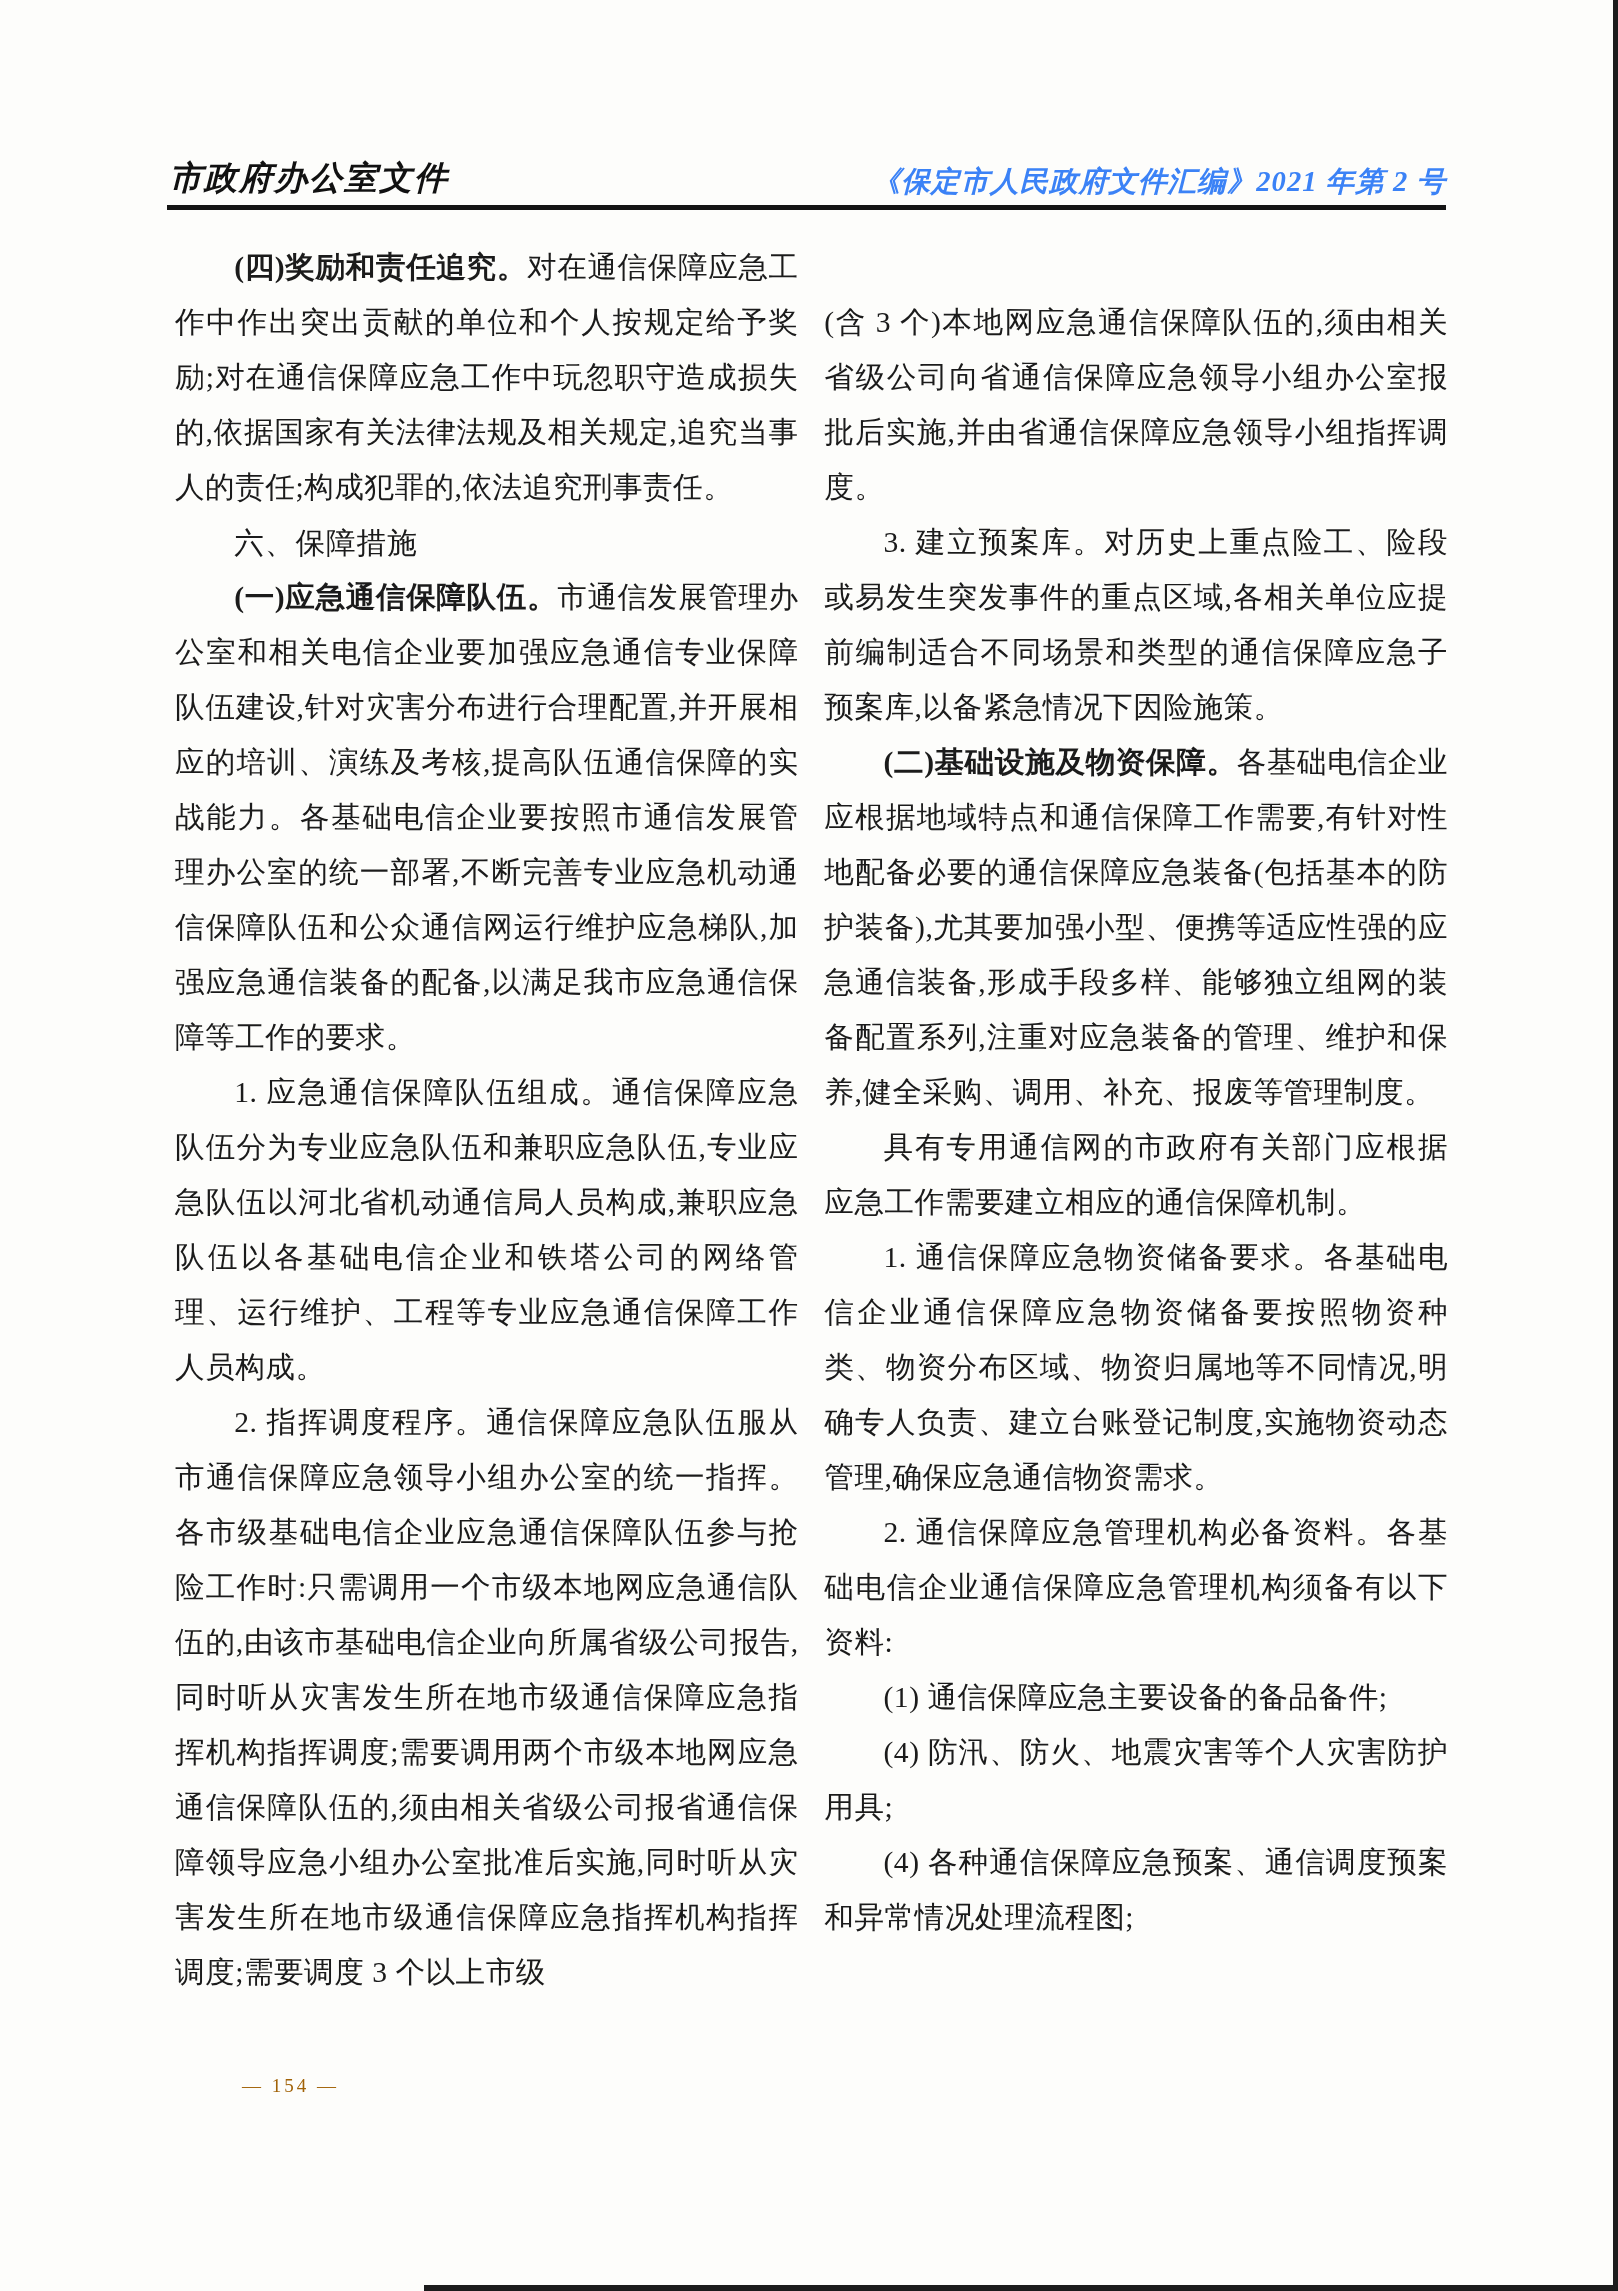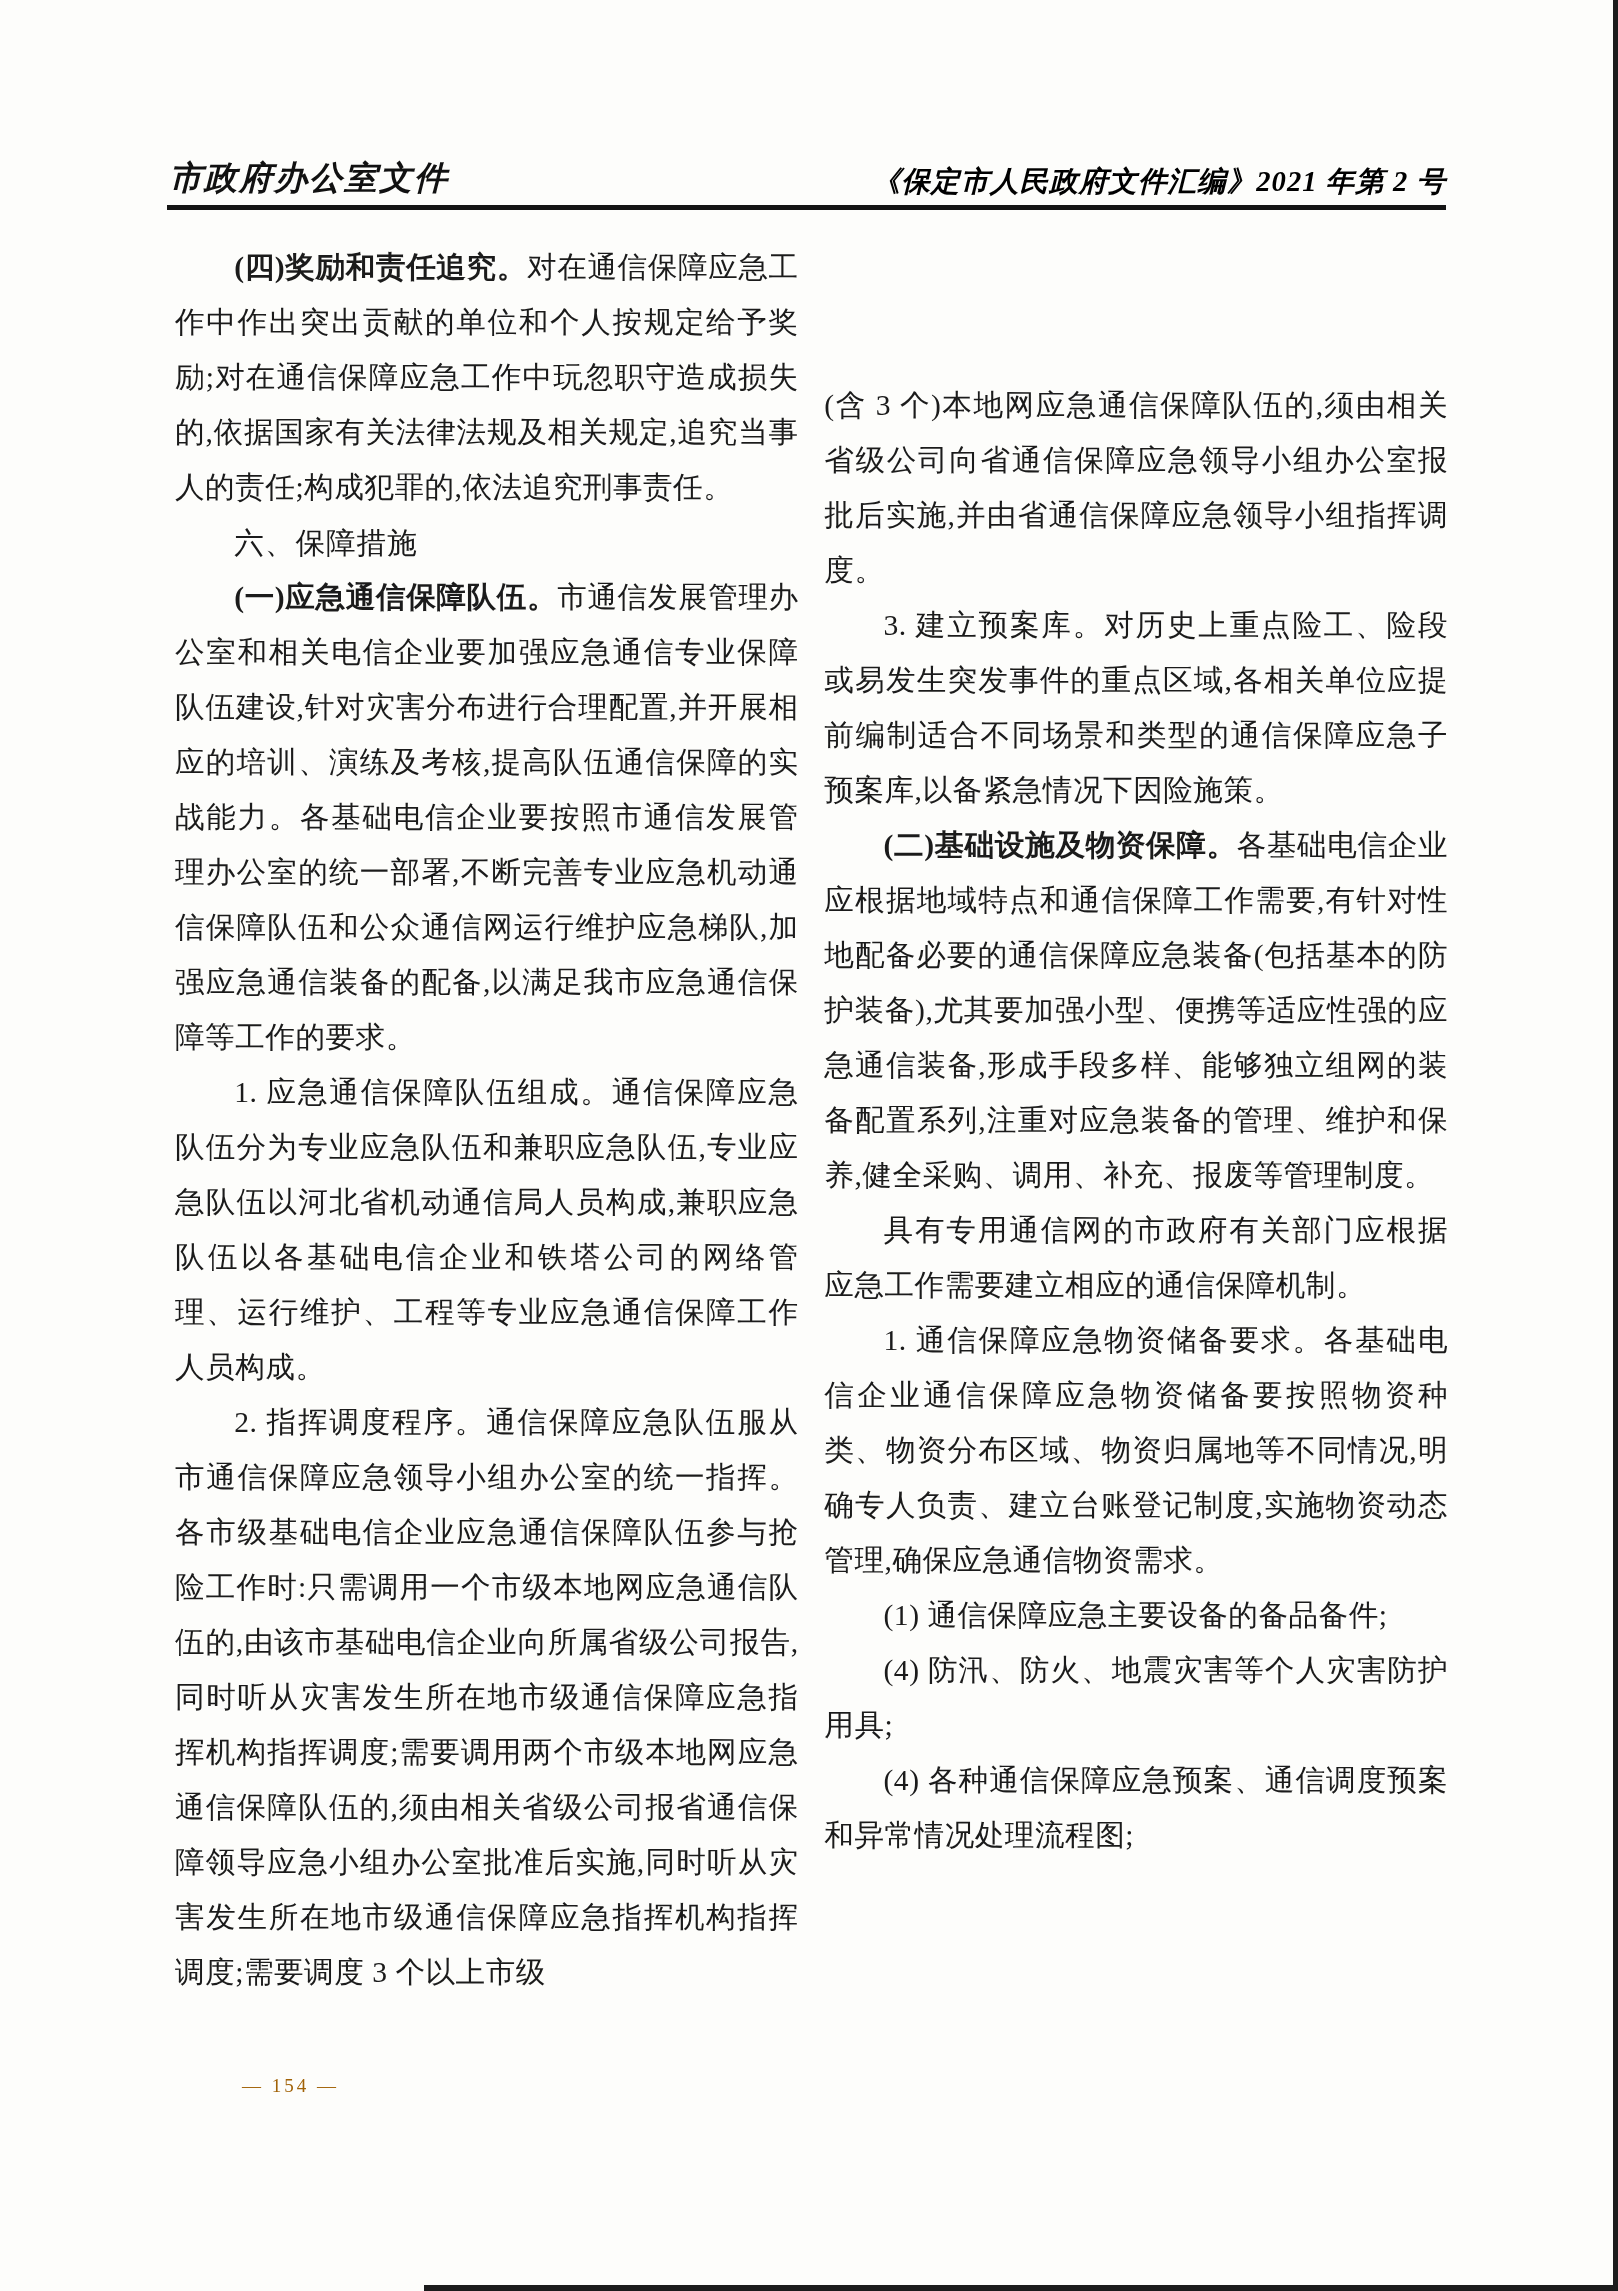--- a/index.html
+++ b/index.html
@@ -19,21 +19,21 @@
   .header {
     position: absolute; left: 169px; top: 156px; width: 1277px;
     display: flex; justify-content: space-between; align-items: flex-end; font-style: italic;
   }
   .header-left {
     font-family: "Liberation Sans", "DejaVu Sans", sans-serif;
     font-weight: bold; font-size: 33px; letter-spacing: 2px;
     color: #111;
   }
   .header-right {
-    font-size: 28.6px; letter-spacing: 1px; color: #000000;
+    font-size: 28.6px; letter-spacing: 1px; color: #3b82f6;
     font-weight: bold;
     font-family: "Liberation Serif", "DejaVu Serif", serif;
   }
   .header-rule {
     position: absolute; left: 167px; top: 205px; width: 1279px; height: 4.9px;
     background: #141414;
   }
   .body-area {
     position: absolute; left: 175px; top: 240px; width: 1273px;
     display: flex; gap: 25.6px; align-items: center;
@@ -87,20 +87,21 @@
         <p class="para"><span class="lead">(一)应急通信保障队伍。</span>市通信发展管理办公室和相关电信企业要加强应急通信专业保障队伍建设,针对灾害分布进行合理配置,并开展相应的培训、演练及考核,提高队伍通信保障的实战能力。各基础电信企业要按照市通信发展管理办公室的统一部署,不断完善专业应急机动通信保障队伍和公众通信网运行维护应急梯队,加强应急通信装备的配备,以满足我市应急通信保障等工作的要求。</p>
         <p class="para">1. 应急通信保障队伍组成。通信保障应急队伍分为专业应急队伍和兼职应急队伍,专业应急队伍以河北省机动通信局人员构成,兼职应急队伍以各基础电信企业和铁塔公司的网络管理、运行维护、工程等专业应急通信保障工作人员构成。</p>
         <p class="para">2. 指挥调度程序。通信保障应急队伍服从市通信保障应急领导小组办公室的统一指挥。各市级基础电信企业应急通信保障队伍参与抢险工作时:只需调用一个市级本地网应急通信队伍的,由该市基础电信企业向所属省级公司报告,同时听从灾害发生所在地市级通信保障应急指挥机构指挥调度;需要调用两个市级本地网应急通信保障队伍的,须由相关省级公司报省通信保障领导应急小组办公室批准后实施,同时听从灾害发生所在地市级通信保障应急指挥机构指挥调度;需要调度 3 个以上市级</p>
       </div>
     <div class="col" id="right-col">
         <p class="para no-indent">(含 3 个)本地网应急通信保障队伍的,须由相关省级公司向省通信保障应急领导小组办公室报批后实施,并由省通信保障应急领导小组指挥调度。</p>
         <p class="para">3. 建立预案库。对历史上重点险工、险段或易发生突发事件的重点区域,各相关单位应提前编制适合不同场景和类型的通信保障应急子预案库,以备紧急情况下因险施策。</p>
         <p class="para"><span class="lead">(二)基础设施及物资保障。</span>各基础电信企业应根据地域特点和通信保障工作需要,有针对性地配备必要的通信保障应急装备(包括基本的防护装备),尤其要加强小型、便携等适应性强的应急通信装备,形成手段多样、能够独立组网的装备配置系列,注重对应急装备的管理、维护和保养,健全采购、调用、补充、报废等管理制度。</p>
         <p class="para">具有专用通信网的市政府有关部门应根据应急工作需要建立相应的通信保障机制。</p>
         <p class="para">1. 通信保障应急物资储备要求。各基础电信企业通信保障应急物资储备要按照物资种类、物资分布区域、物资归属地等不同情况,明确专人负责、建立台账登记制度,实施物资动态管理,确保应急通信物资需求。</p>
+        <p class="para">2. 通信保障应急管理机构必备资料。各基础电信企业通信保障应急管理机构须备有以下资料:</p>
         <p class="para">(1) 通信保障应急主要设备的备品备件;</p>
         <p class="para">(4) 防汛、防火、地震灾害等个人灾害防护用具;</p>
         <p class="para">(4) 各种通信保障应急预案、通信调度预案和异常情况处理流程图;</p>
       </div>
   </div>
 
   <div class="pageno">— 154 —</div>
 
   <div class="edge-right"></div>
   <div class="edge-bottom"></div>

